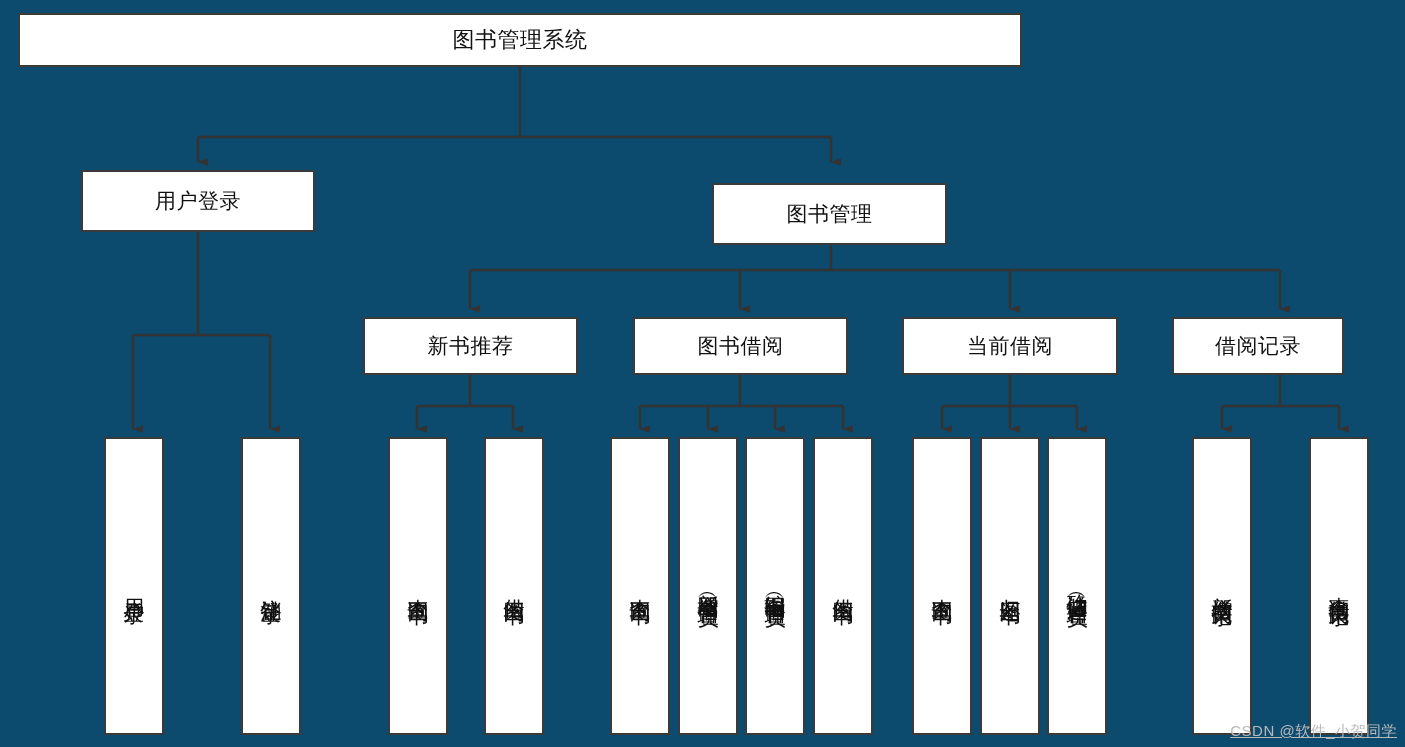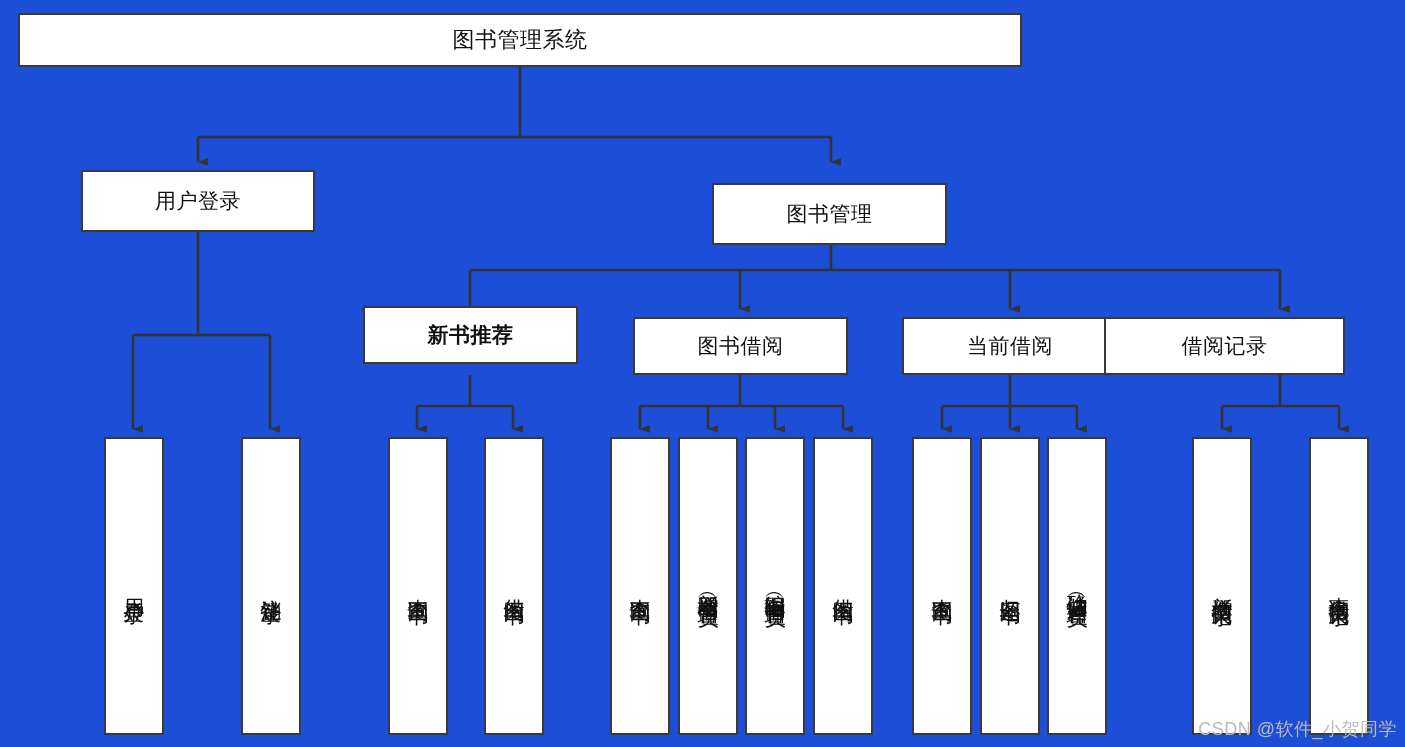--- a/index.html
+++ b/index.html
@@ -8,21 +8,21 @@
     padding: 0;
     background: #ffffff;
   }
   body {
     font-family: "Liberation Sans", "DejaVu Sans", sans-serif;
   }
   #diagram-root {
     position: relative;
     width: 1405px;
     height: 747px;
-    background: #1d4ed8;
+    background: #0c4a6e;
     overflow: hidden;
   }
   #edges-layer {
     position: absolute;
     left: 0;
     top: 0;
     width: 1405px;
     height: 747px;
     pointer-events: none;
   }
@@ -61,24 +61,25 @@
     text-orientation: upright;
     font-size: 21px;
     line-height: 1.15;
     letter-spacing: 2px;
     max-height: 100%;
   }
   #watermark {
     position: absolute;
     right: 8px;
     bottom: 6px;
-    font-size: 18px;
+    font-size: 15px;
     color: #b9b9b9;
     letter-spacing: 0.5px;
     white-space: nowrap;
+    text-decoration: underline;
   }
 </style>
 </head>
 <body>
 
 <div id="diagram-root">
 
   <svg id="edges-layer" viewBox="0 0 1405 747" width="1405" height="747" xmlns="http://www.w3.org/2000/svg">
     <defs>
       <marker id="arrowhead" markerWidth="9" markerHeight="11" refX="4.2" refY="10" orient="auto" markerUnits="userSpaceOnUse">
@@ -135,33 +136,33 @@
   </div>
 
   <div class="node horiz" style="left:81px; top:170px; width:234px; height:62px;">
     <span class="label">用户登录</span>
   </div>
 
   <div class="node horiz" style="left:712px; top:170px; width:235px; height:62px;margin-top:13px;">
     <span class="label">图书管理</span>
   </div>
 
-  <div class="node horiz" style="left:363px; top:306px; width:215px; height:58px;font-weight:bold;">
+  <div class="node horiz" style="left:363px; top:317px; width:215px; height:58px;">
     <span class="label">新书推荐</span>
   </div>
 
   <div class="node horiz" style="left:902px; top:317px; width:216px; height:58px;">
     <span class="label">当前借阅</span>
   </div>
 
   <div class="node horiz" style="left:633px; top:317px; width:215px; height:58px;">
     <span class="label">图书借阅</span>
   </div>
 
-  <div class="node horiz" style="left:1104px; top:317px; width:241px; height:58px;">
+  <div class="node horiz" style="left:1172px; top:317px; width:172px; height:58px;">
     <span class="label">借阅记录</span>
   </div>
 
   <div class="node vert" style="left:104px; top:437px; width:60px; height:298px;">
     <span class="label">用户登录</span>
   </div>
 
   <div class="node vert" style="left:241px; top:437px; width:60px; height:298px;">
     <span class="label">注销登录</span>
   </div>

